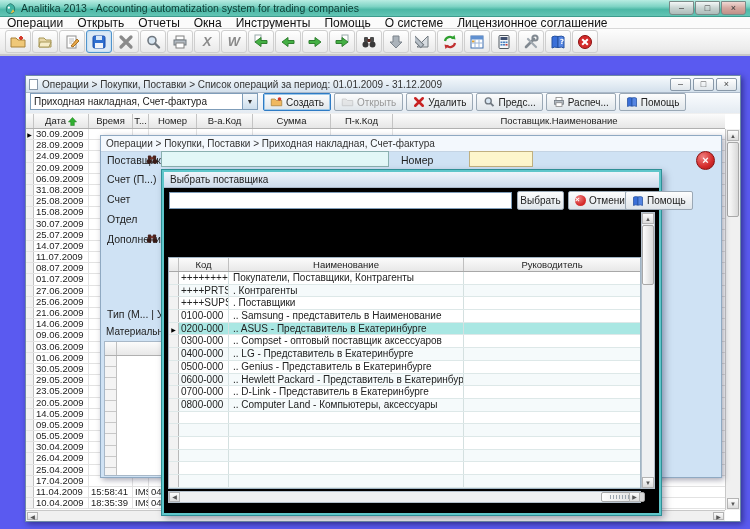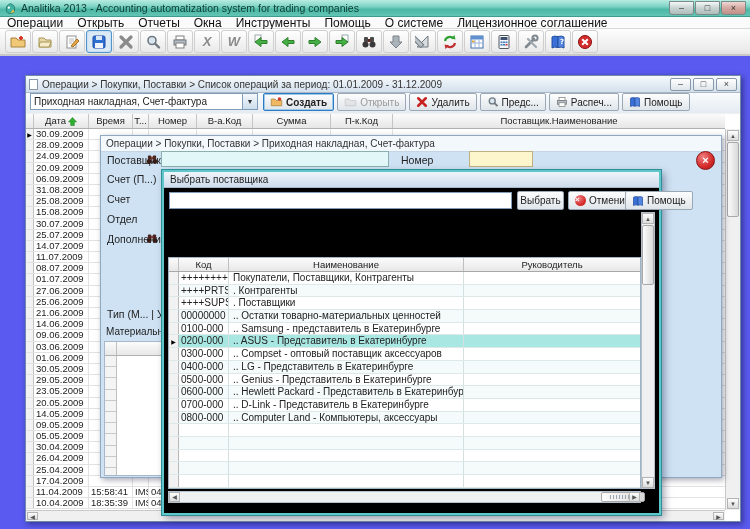--- a/index.html
+++ b/index.html
@@ -48,21 +48,21 @@
   .ow-toolbar { position:absolute; left:0; top:17px; right:0; height:20px;
     background:linear-gradient(180deg,#fafcfe,#e4ebf2); display:flex; align-items:flex-start; padding-left:4px; }
   .combo { position:relative; width:228px; height:17px; background:#fff; border:1px solid #7f9db9; display:flex; align-items:center; }
   .combo .val { font-size:10px; padding-left:3px; white-space:nowrap; overflow:hidden; flex:1; }
   .combo .drop { width:15px; height:15px; background:linear-gradient(180deg,#f4f8fb,#cddeec);
     border-left:1px solid #7f9db9; font-size:7px; line-height:15px; text-align:center; color:#333; }
   .ow-buttons { display:flex; margin-left:5px; }
   .btn { height:18px; border:1px solid #9aa8b5; border-radius:2px; background:linear-gradient(180deg,#fdfdfd,#dfe5ea);
     display:flex; align-items:center; padding:0 6px; margin-right:3px; font-size:10px; white-space:nowrap; }
   .btn .bi { margin-right:3px; display:inline-flex; }
-  .btn.focused { border:1px solid #2e7bc4; box-shadow:0 0 0 1px #9cc8ea inset;font-weight:bold; }
+  .btn.focused { border:1px solid #2e7bc4; box-shadow:0 0 0 1px #9cc8ea inset; }
   .btn.disabled { color:#999; }
   .btn.disabled svg { opacity:.45; }
 
   
   .ops-grid { position:absolute; left:0; top:38px; right:0; bottom:0; background:#fff; }
   .ops-header { position:absolute; left:0; top:0; height:15px; right:15px; display:flex;
     background:linear-gradient(180deg,#fbfbfb,#e6e6e6); border-bottom:1px solid #b0b0b0; }
   .oh { border-right:1px solid #c4c4c4; font-size:9.5px; line-height:14px; text-align:right;
     overflow:hidden; white-space:nowrap; display:flex; align-items:center; justify-content:center; }
   .ops-body { position:absolute; left:0; top:15px; right:15px; bottom:11px; overflow:hidden; }
@@ -854,30 +854,24 @@
               <div class="sc code">++++PRTS</div>
               <div class="sc name">. Контрагенты</div>
               <div class="sc mgr"></div>
             </div>
             <div class="sup-row">
               <div class="sc selcell"></div>
               <div class="sc code">++++SUPS</div>
               <div class="sc name">. Поставщики</div>
               <div class="sc mgr"></div>
             </div>
-            <div class="sup-row alt">
-              <div class="sc selcell"></div>
-              <div class="sc code">00000000</div>
-              <div class="sc name">.. Остатки товарно-материальных ценностей</div>
-              <div class="sc mgr"></div>
-            </div>
             <div class="sup-row">
               <div class="sc selcell"></div>
               <div class="sc code">0100-000</div>
-              <div class="sc name">.. Samsung - представитель в Екатеринбурге</div>
+              <div class="sc name">.. Samsung - представитель в Наименование</div>
               <div class="sc mgr"></div>
             </div>
             <div class="sup-row selected">
               <div class="sc selcell"><span class="marker">▶</span></div>
               <div class="sc code">0200-000</div>
               <div class="sc name">.. ASUS - Представитель в Екатеринбурге</div>
               <div class="sc mgr"></div>
             </div>
             <div class="sup-row">
               <div class="sc selcell"></div>

